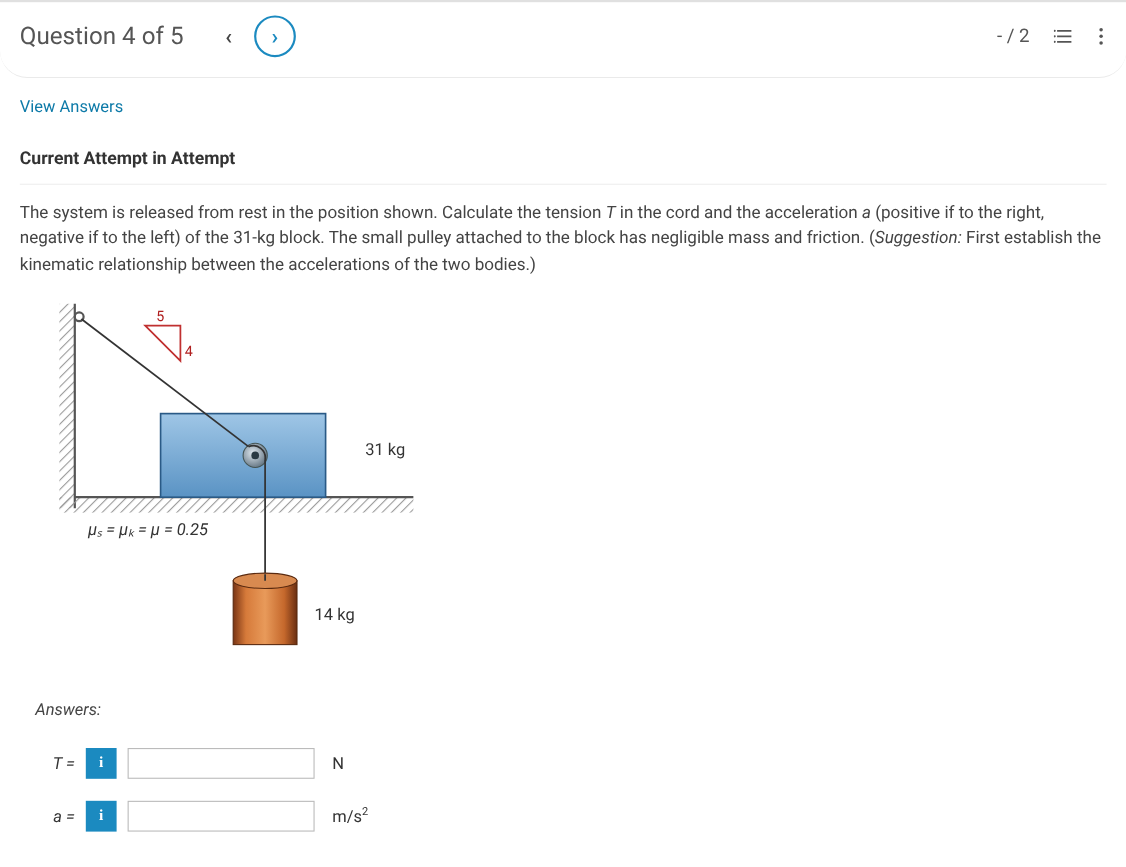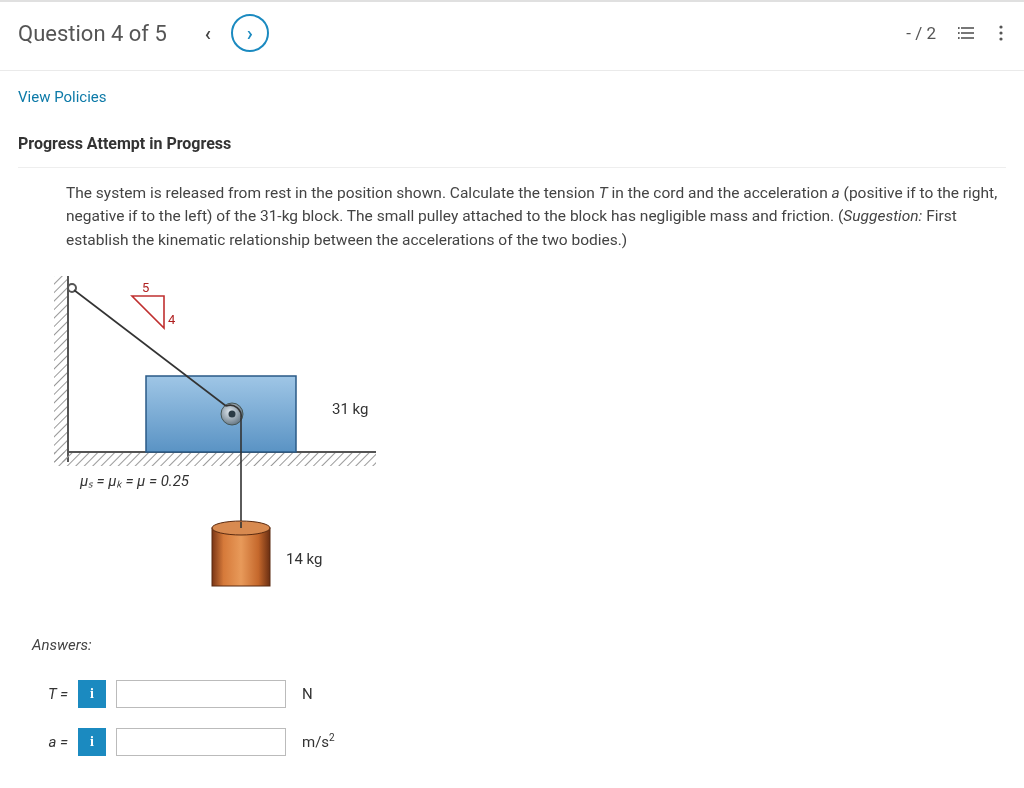--- a/index.html
+++ b/index.html
@@ -14,20 +14,21 @@
   .topbar {
     height: 2px;
     background: #e0e0e0;
   }
   .header {
     display: flex;
     align-items: center;
     padding: 12px 18px 18px 18px;
     border-bottom: 1px solid #eaeaea;
     position: relative;
+    border-radius: 25px;
   }
   .question-title {
     font-size: 22px;
     font-weight: 400;
     color: #555;
     margin-right: 22px;
   }
   .nav-arrow {
     width: 38px;
     height: 38px;
@@ -74,21 +75,20 @@
   .divider {
     border: none;
     border-top: 1px solid #eee;
     margin-bottom: 14px;
   }
   .problem-text {
     color: #444;
     font-size: 15.5px;
     line-height: 1.5;
     margin-bottom: 24px;
-    margin-left: 48px;
   }
   .problem-text em { font-style: italic; }
   .diagram-wrap {
     margin: 10px 0 30px 18px;
     position: relative;
     width: 340px;
     height: 330px;
   }
   .answers-label {
     font-size: 15px;
@@ -174,23 +174,23 @@
             <circle cx="3" cy="3" r="1.6"></circle>
             <circle cx="3" cy="9" r="1.6"></circle>
             <circle cx="3" cy="15" r="1.6"></circle>
           </g>
         </svg>
     </span>
   </div>
 </div>
 
 <div class="content">
-  <a class="view-policies">View Policies</a>
-
-  <div class="attempt-status">Progress Attempt in Progress</div>
+  <a class="view-policies">View Answers</a>
+
+  <div class="attempt-status">Current Attempt in Attempt</div>
   <hr class="divider">
 
   <p class="problem-text">
     <span>The system is released from rest in the position shown. Calculate the tension </span><em>T</em><span> in the cord and the acceleration </span><em>a</em><span> (positive if to the right, negative if to the left) of the 31-kg block. The small pulley attached to the block has negligible mass and friction. (</span><em>Suggestion:</em><span> First establish the kinematic relationship between the accelerations of the two bodies.)</span>
   </p>
 
   <div class="diagram-wrap">
     <svg width="340" height="330" viewBox="0 0 340 330">
 
       <defs>

